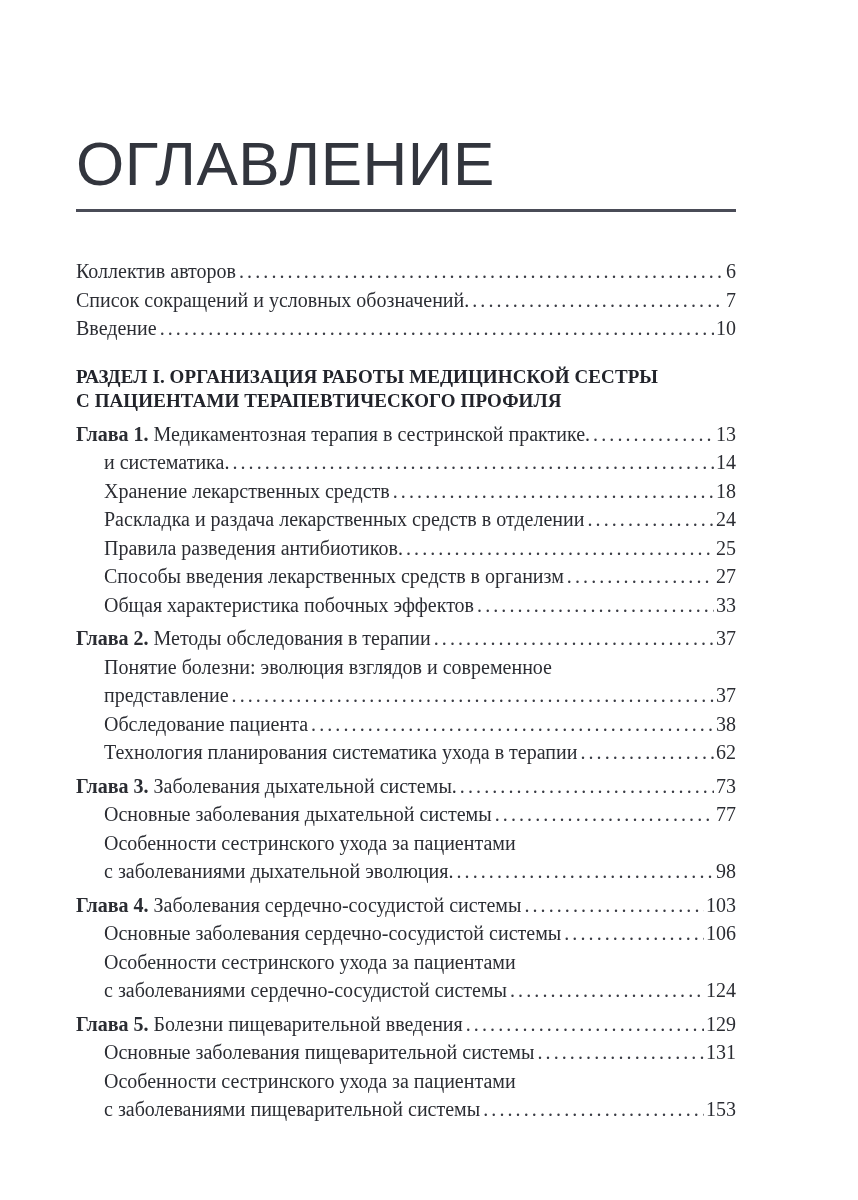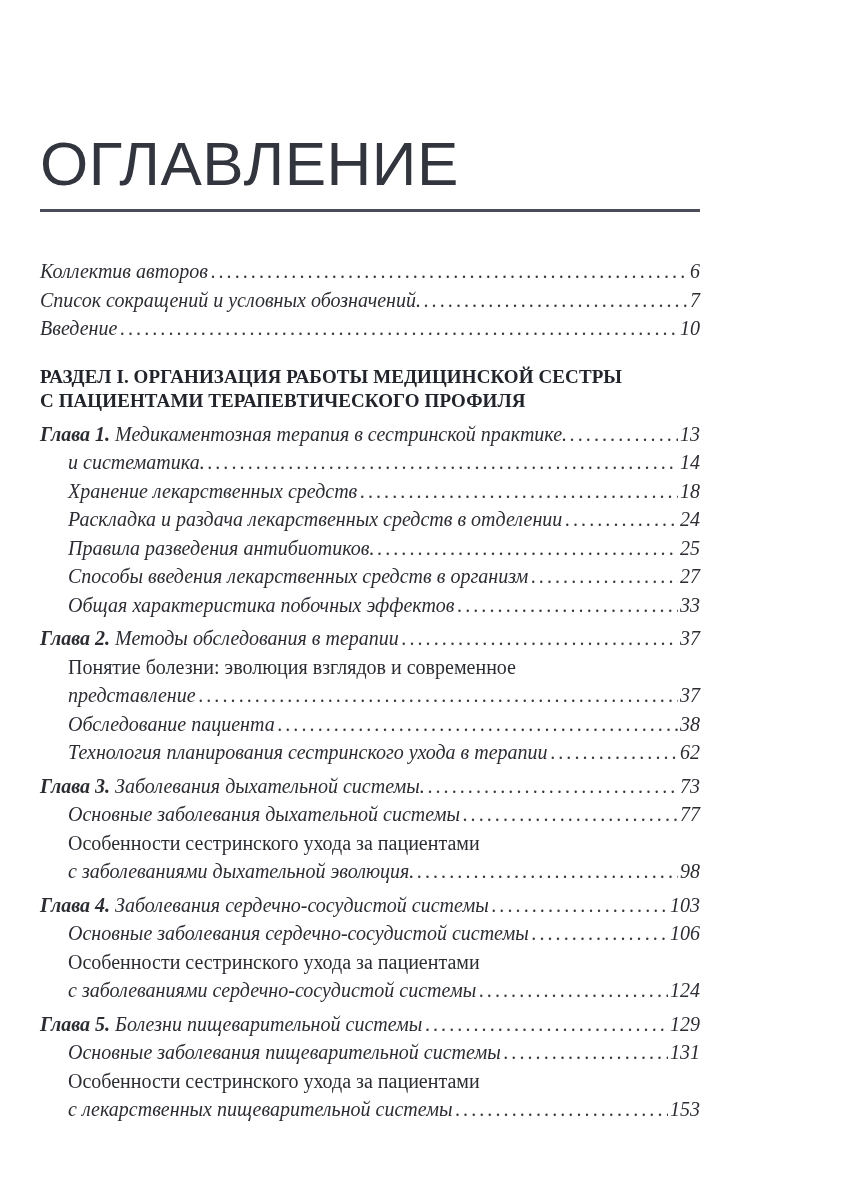--- a/index.html
+++ b/index.html
@@ -13,21 +13,21 @@
     font-family: "Liberation Serif", "DejaVu Serif", serif;
     color: #2b2d33;
     overflow: hidden;
   }
 
   .page {
     position: relative;
     width: 858px;
     height: 1200px;
     box-sizing: border-box;
-    padding: 0 100px 0 40px;
+    padding: 0 100px 0 76px;
   }
 
   
   .toc-title {
     font-family: "Liberation Sans", "DejaVu Sans", sans-serif;
     font-weight: 300;
     font-size: 62px;
     line-height: 62px;
     letter-spacing: 0.5px;
     color: #32353d;
@@ -52,21 +52,20 @@
     font-size: 20px;
     line-height: 28.5px;
     color: #2b2d33;
   }
 
   
   .row {
     display: flex;
     align-items: flex-end;
     width: 660px;
-    font-style: italic;
   }
   .row .txt {
     white-space: pre;
     flex: 0 0 auto;
   }
   .row .leader {
     flex: 1 1 auto;
     overflow: hidden;
     white-space: nowrap;
     margin: 0 2px 0 3px;
@@ -221,21 +220,21 @@
       </div>
       <div class="entry level-sub">
         <div class="row">
           <span class="txt">Обследование пациента</span>
           <span class="leader">........................................................................................................................................................................................................</span>
           <span class="pageno">38</span>
         </div>
       </div>
       <div class="entry level-sub">
         <div class="row">
-          <span class="txt">Технология планирования сестринского ухода в терапии</span>
+          <span class="txt">Технология планирования систематика ухода в терапии</span>
           <span class="leader">........................................................................................................................................................................................................</span>
           <span class="pageno">62</span>
         </div>
       </div>
       <div class="entry level-chapter">
         <div class="row">
           <span class="txt"><span class="lead-bold">Глава 3.</span><span> Заболевания дыхательной системы.</span></span>
           <span class="leader">........................................................................................................................................................................................................</span>
           <span class="pageno">73</span>
         </div>
@@ -272,35 +271,35 @@
       <div class="entry level-sub">
         <div class="contline">Особенности сестринского ухода за пациентами</div>
         <div class="row">
           <span class="txt">с заболеваниями сердечно-сосудистой системы</span>
           <span class="leader">........................................................................................................................................................................................................</span>
           <span class="pageno">124</span>
         </div>
       </div>
       <div class="entry level-chapter">
         <div class="row">
-          <span class="txt"><span class="lead-bold">Глава 5.</span><span> Болезни пищеварительной системы</span></span>
+          <span class="txt"><span class="lead-bold">Глава 5.</span><span> Болезни пищеварительной введения</span></span>
           <span class="leader">........................................................................................................................................................................................................</span>
           <span class="pageno">129</span>
         </div>
       </div>
       <div class="entry level-sub">
         <div class="row">
           <span class="txt">Основные заболевания пищеварительной системы</span>
           <span class="leader">........................................................................................................................................................................................................</span>
           <span class="pageno">131</span>
         </div>
       </div>
       <div class="entry level-sub">
         <div class="contline">Особенности сестринского ухода за пациентами</div>
         <div class="row">
-          <span class="txt">с лекарственных пищеварительной системы</span>
+          <span class="txt">с заболеваниями пищеварительной системы</span>
           <span class="leader">........................................................................................................................................................................................................</span>
           <span class="pageno">153</span>
         </div>
       </div>
     </div>
 
 </div>
 
 </body></html>

